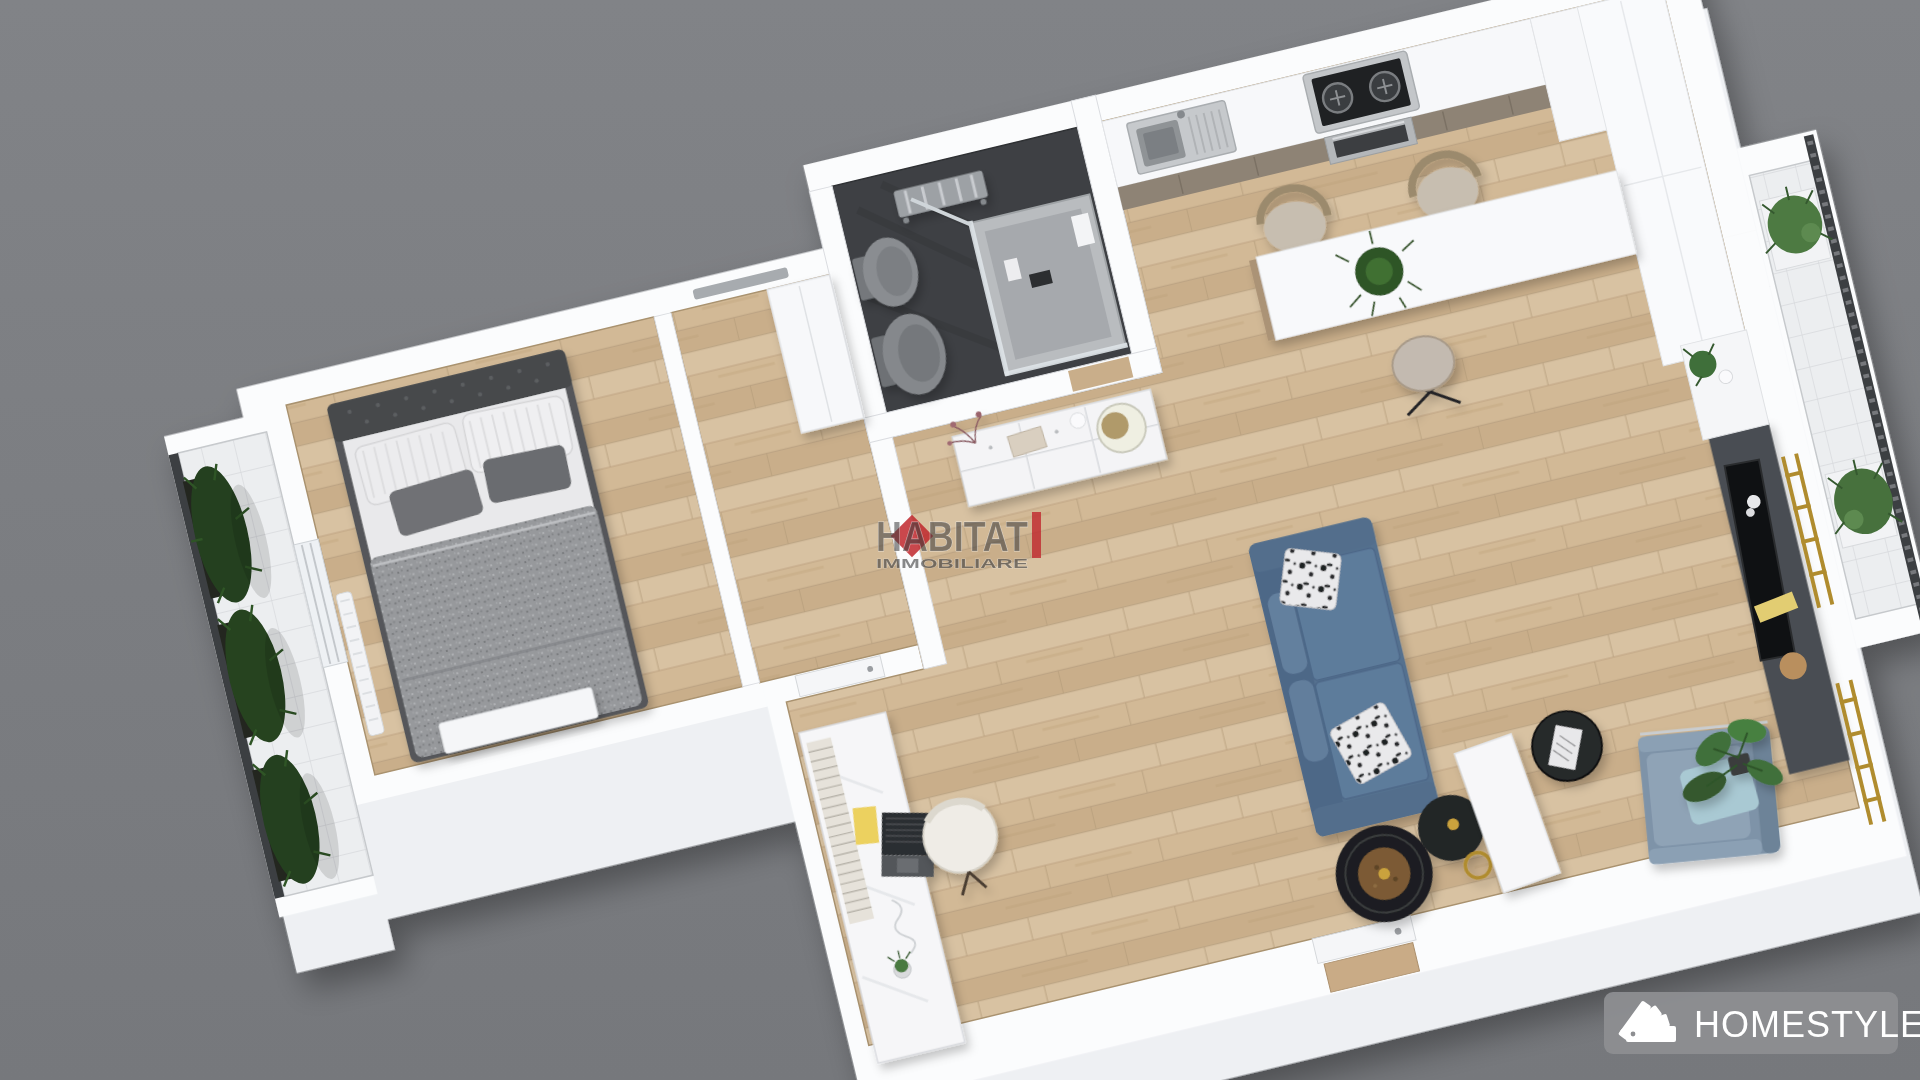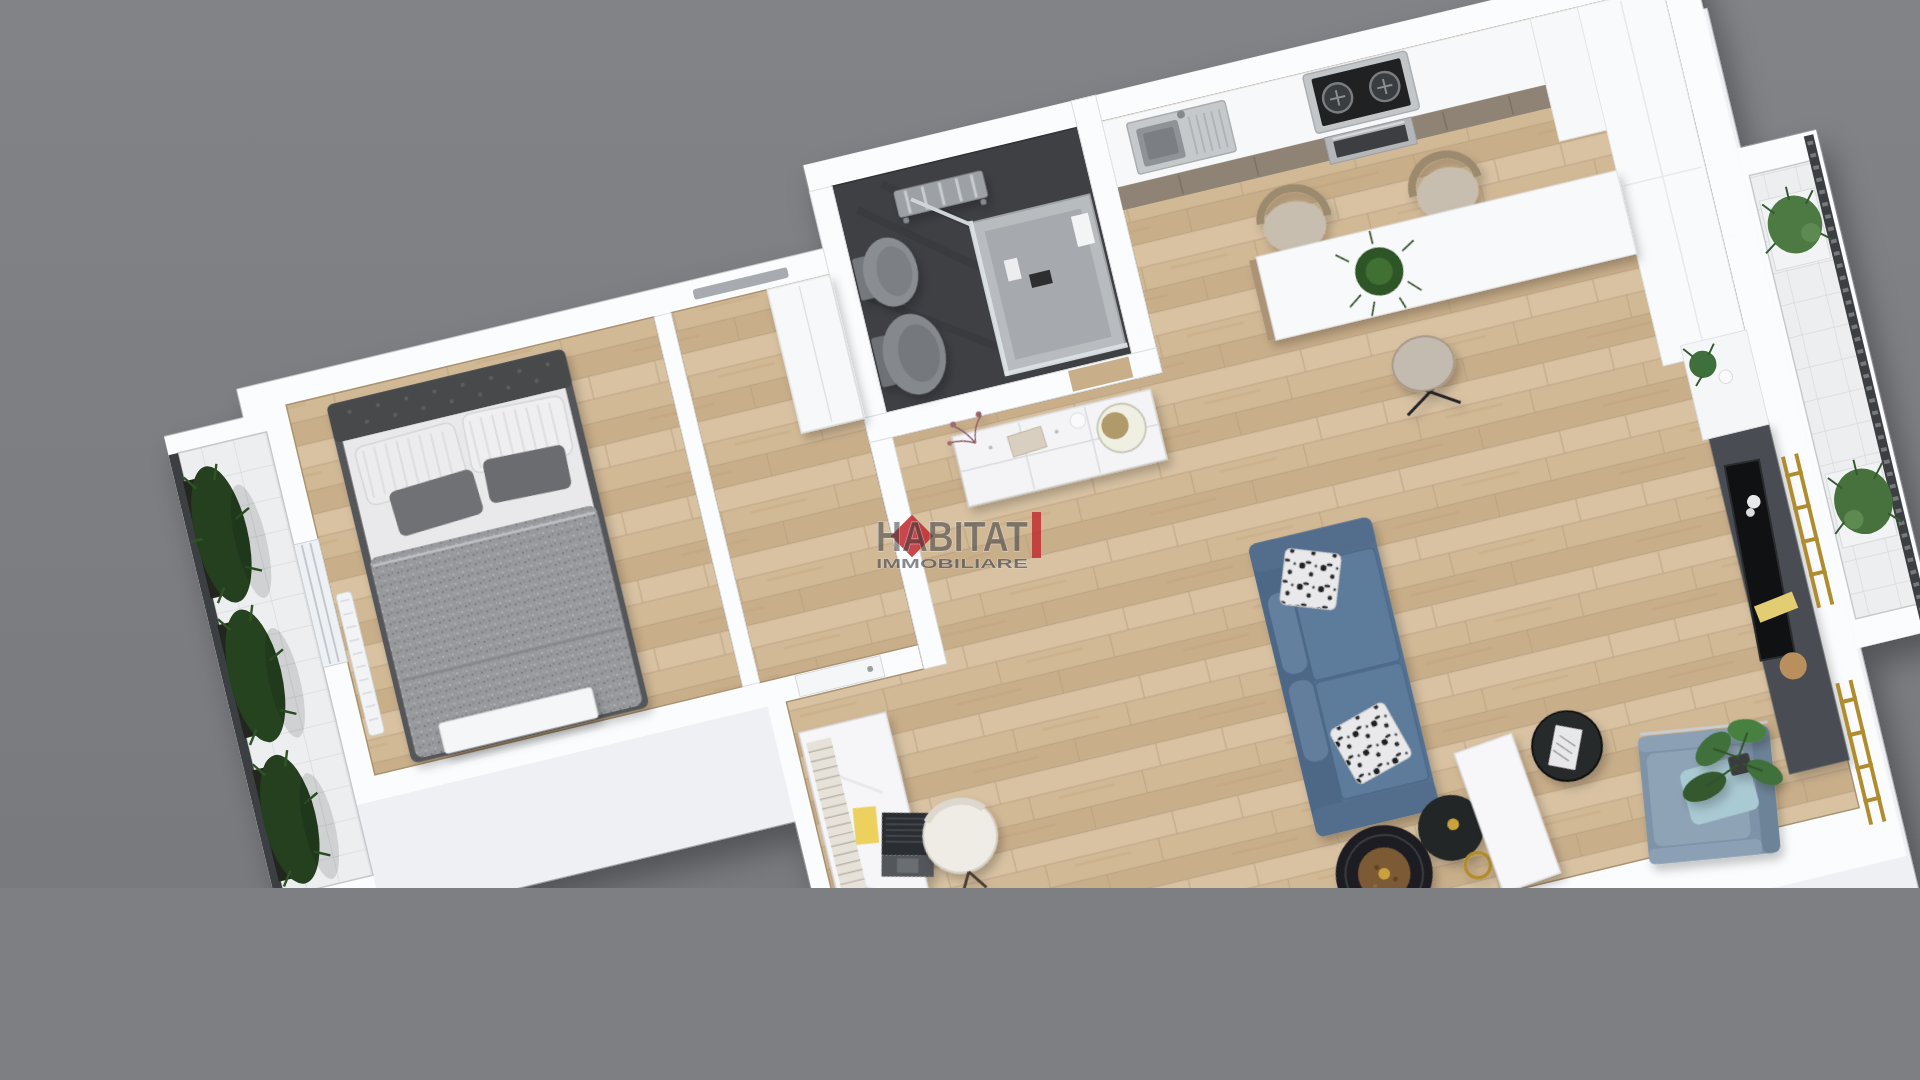--- a/index.html
+++ b/index.html
@@ -1,16 +1,16 @@
 <!DOCTYPE html>
 <html><head>
 <meta charset="utf-8">
 <style>
   html,body{margin:0;padding:0;background:#7d7f83;}
-  .stage{position:relative;width:1920px;height:888px;overflow:hidden;
+  .stage{position:relative;width:1920px;height:1080px;overflow:hidden;
          font-family:"Liberation Sans", sans-serif;}
   svg{display:block}
   text{font-family:"Liberation Sans", sans-serif;}
 </style>
 </head>
 <body>
 
 <div class="stage">
 <svg width="1920" height="1080" viewBox="0 0 1920 1080">
   <defs>

